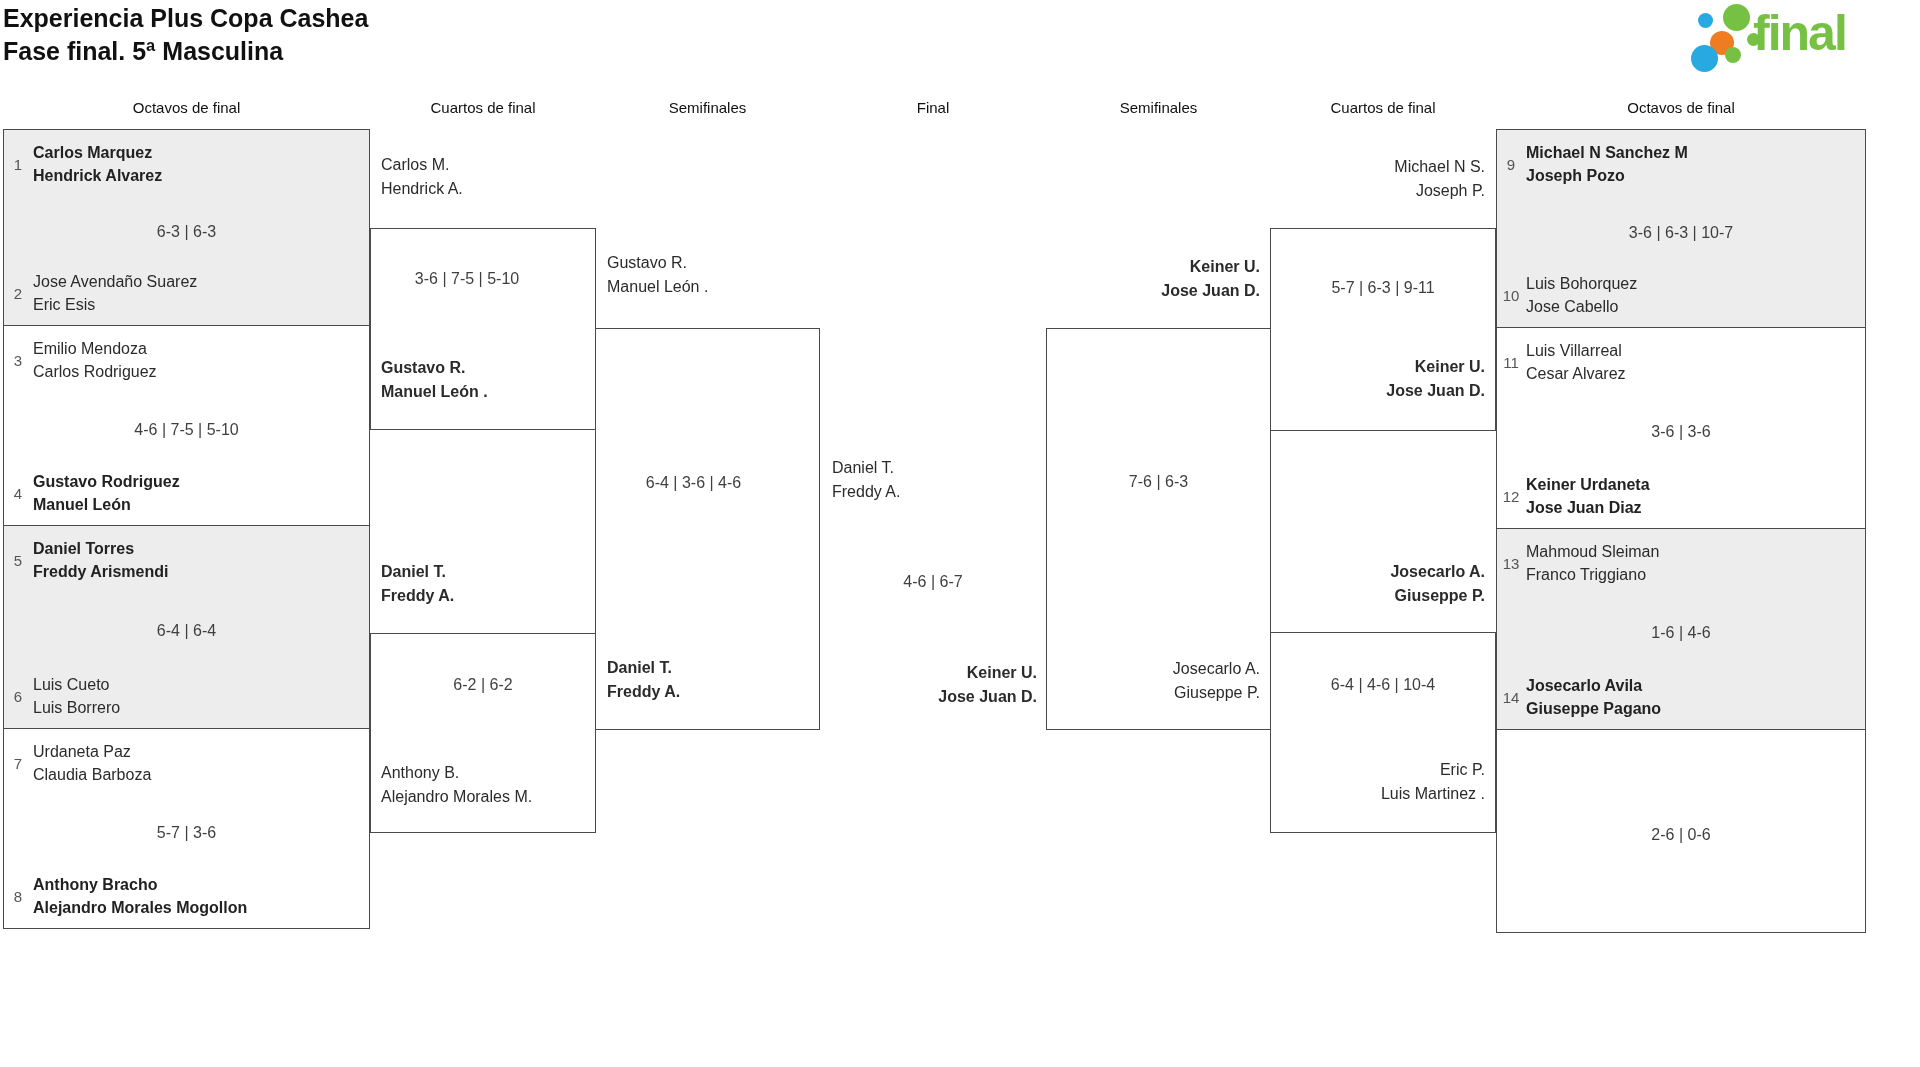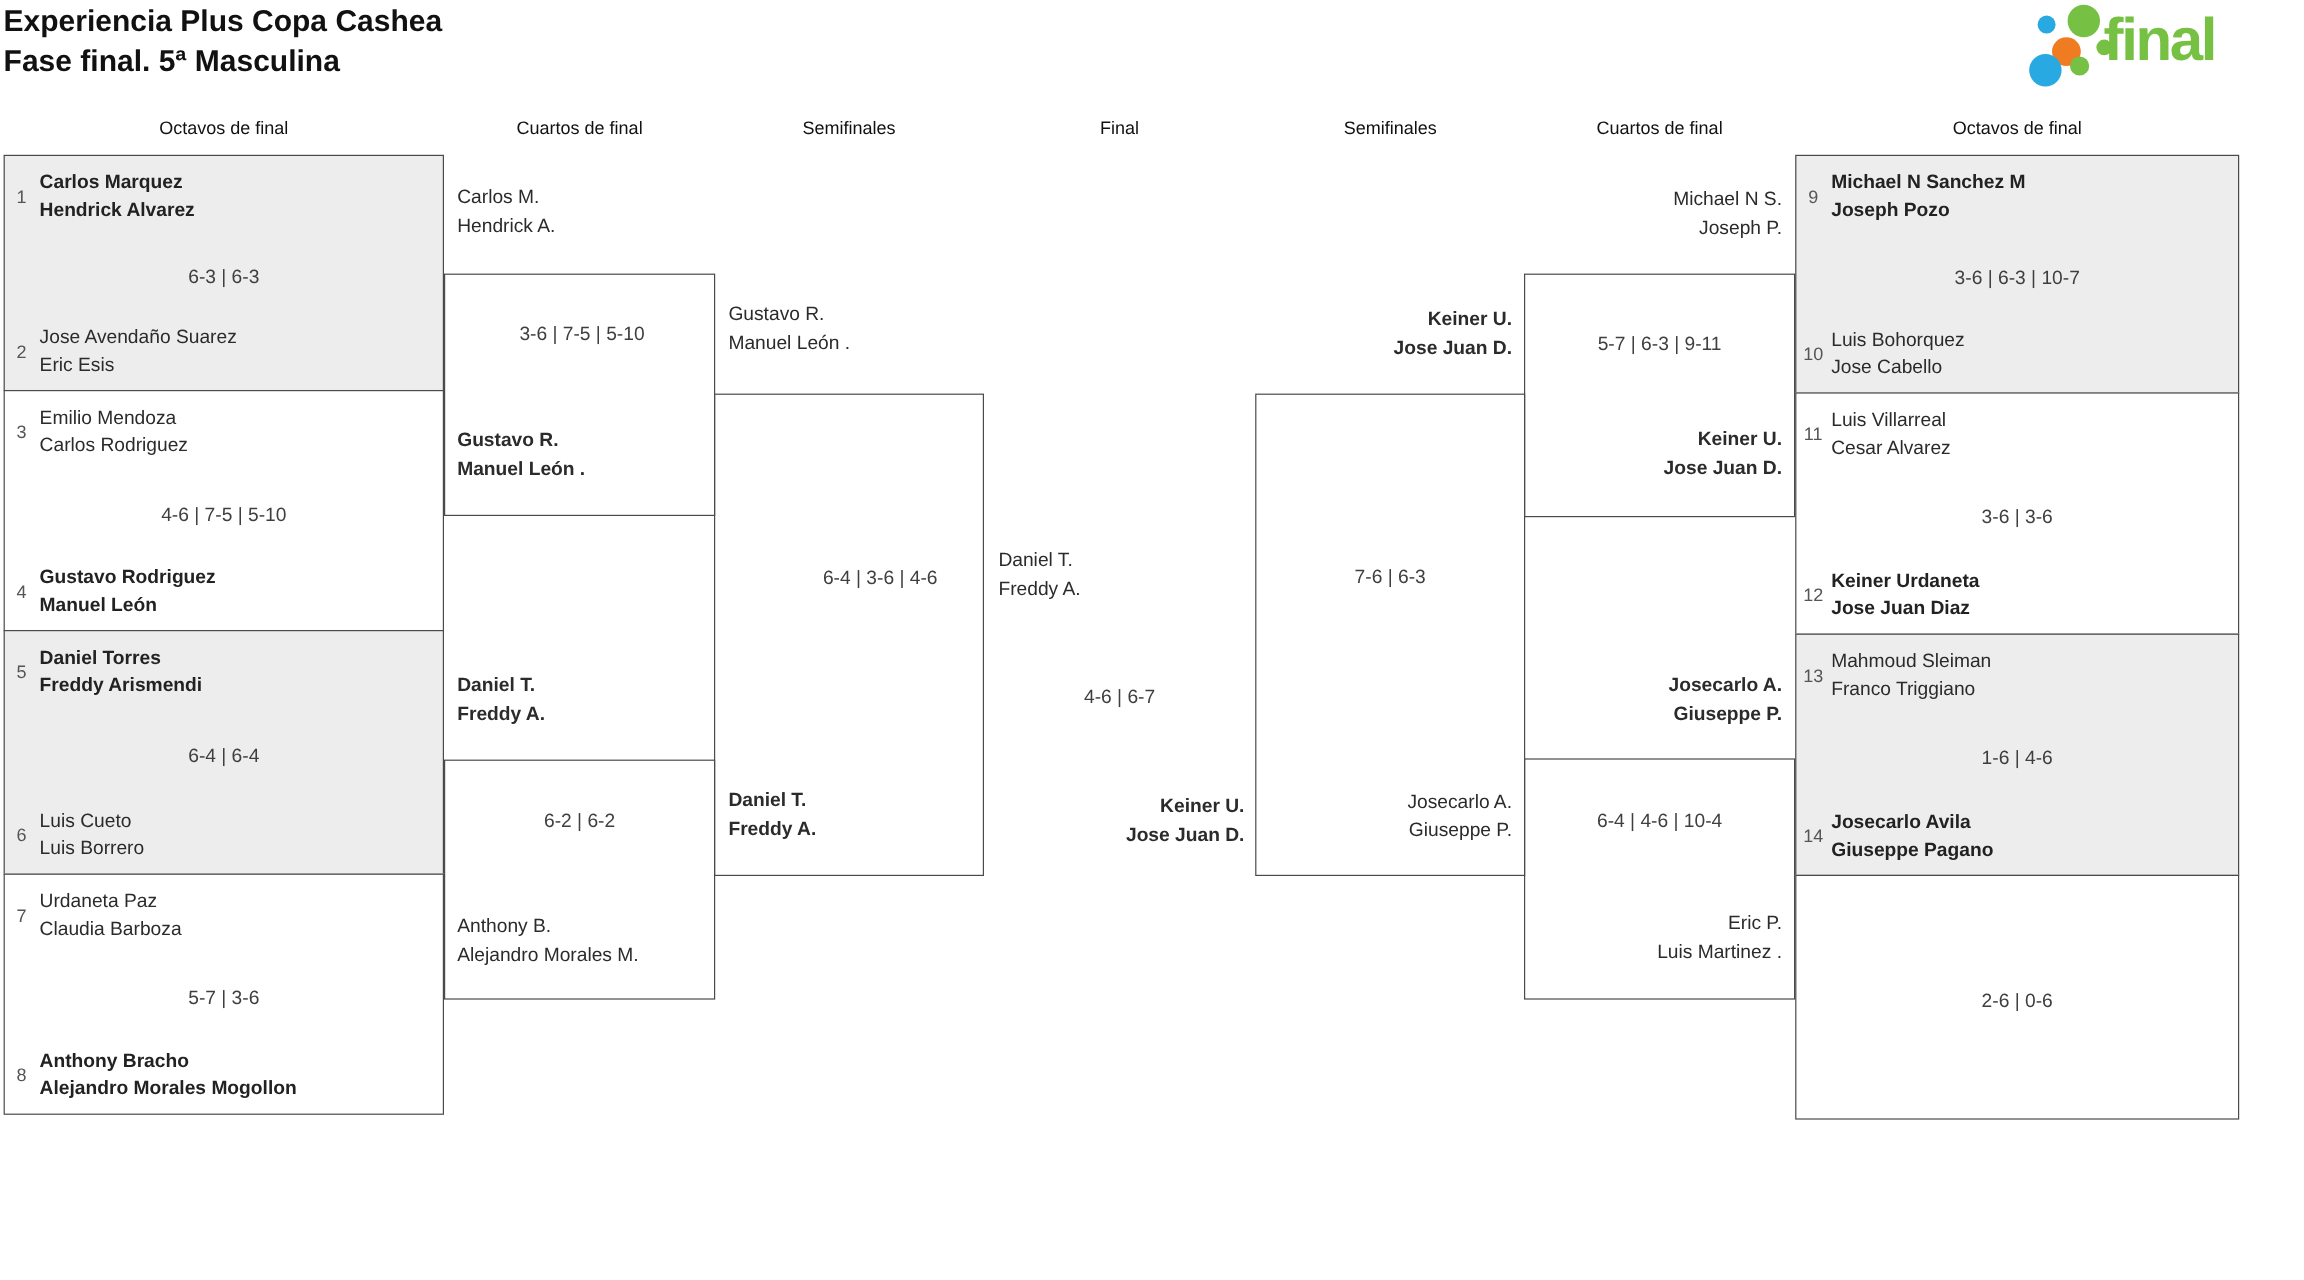--- a/index.html
+++ b/index.html
@@ -190,41 +190,41 @@
   <div class="lbox" style="left:370px;top:633px;width:226px;height:200px;"></div>
   <div class="lbox" style="left:595px;top:328px;width:225px;height:402px;"></div>
   <div class="lbox" style="left:1046px;top:328px;width:225px;height:402px;"></div>
   <div class="lbox" style="left:1270px;top:228px;width:226px;height:203px;"></div>
   <div class="lbox" style="left:1270px;top:632px;width:226px;height:201px;"></div>
 
   <div class="slot" style="left:381px;top:153px;">
     <div>Carlos M.</div>
       <div>Hendrick A.</div>
   </div>
-  <div class="bscore" style="left:370px;width:194px;top:268px;margin-left:18px;">3-6 | 7-5 | 5-10</div>
+  <div class="bscore" style="left:370px;width:194px;top:268px;">3-6 | 7-5 | 5-10</div>
   <div class="slot bold" style="left:381px;top:356px;">
     <div>Gustavo R.</div>
       <div>Manuel León .</div>
   </div>
 
   <div class="slot bold" style="left:381px;top:560px;">
     <div>Daniel T.</div>
       <div>Freddy A.</div>
   </div>
   <div class="bscore" style="left:370px;width:226px;top:674px;">6-2 | 6-2</div>
   <div class="slot" style="left:381px;top:761px;">
     <div>Anthony B.</div>
       <div>Alejandro Morales M.</div>
   </div>
 
   <div class="slot" style="left:607px;top:251px;">
     <div>Gustavo R.</div>
       <div>Manuel León .</div>
   </div>
-  <div class="bscore" style="left:610px;width:247px;top:472px;">6-4 | 3-6 | 4-6</div>
+  <div class="bscore" style="left:570px;width:247px;top:472px;">6-4 | 3-6 | 4-6</div>
   <div class="slot bold" style="left:607px;top:656px;">
     <div>Daniel T.</div>
       <div>Freddy A.</div>
   </div>
 
   <div class="slot" style="left:832px;top:456px;">
     <div>Daniel T.</div>
       <div>Freddy A.</div>
   </div>
   <div class="bscore" style="left:820px;width:226px;top:571px;">4-6 | 6-7</div>

